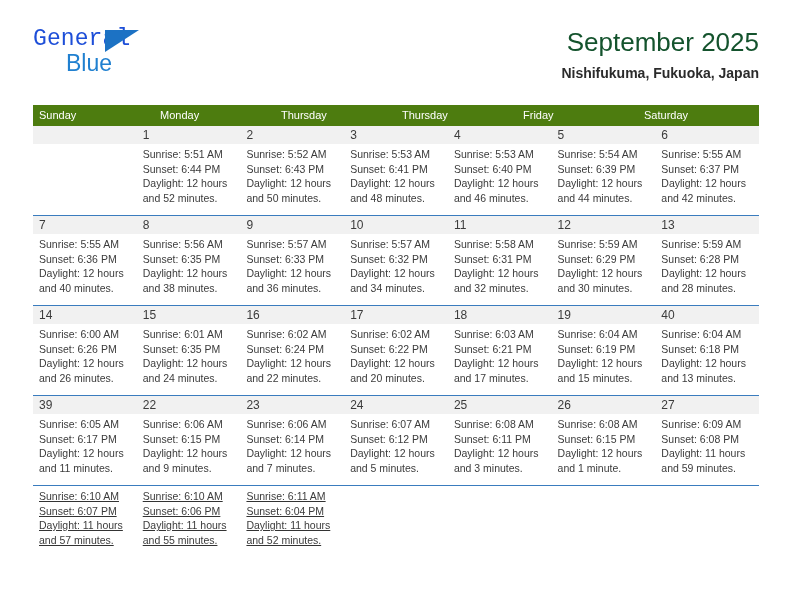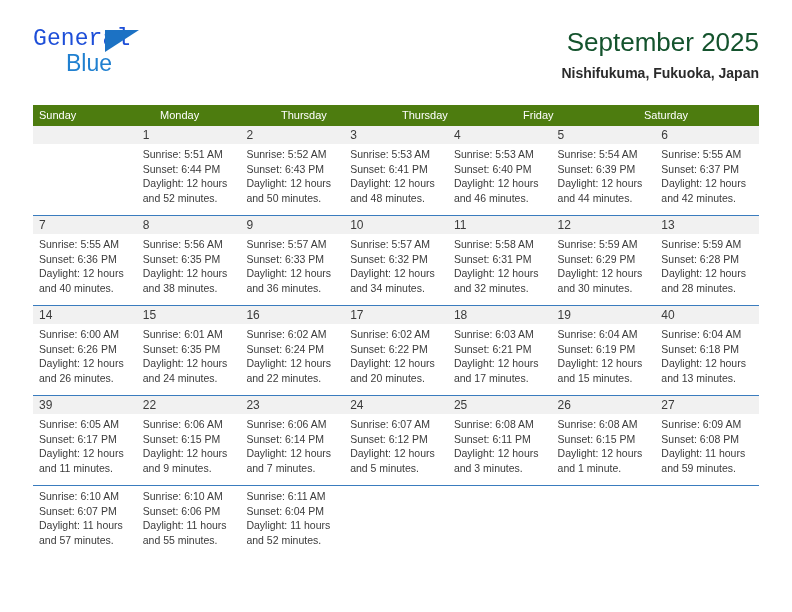--- a/index.html
+++ b/index.html
@@ -123,20 +123,21 @@
     background: #f1f1f1;
     height: 18px;
   }
   .week-body {
     display: flex;
     background: #ffffff;
     height: 71px;
   }
   .week.last .week-body {
     height: 74px;
+    text-decoration: underline;
   }
 
   .daynum {
     flex: 1 1 0;
     box-sizing: border-box;
     padding-left: 6px;
     font-size: 12px;
     line-height: 18px;
     color: #3b3b3b;
   }

